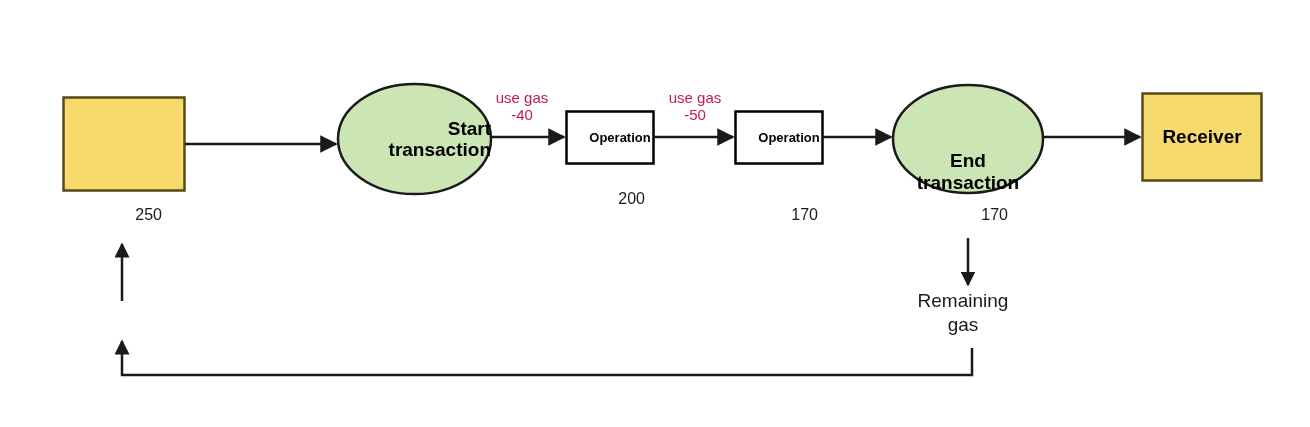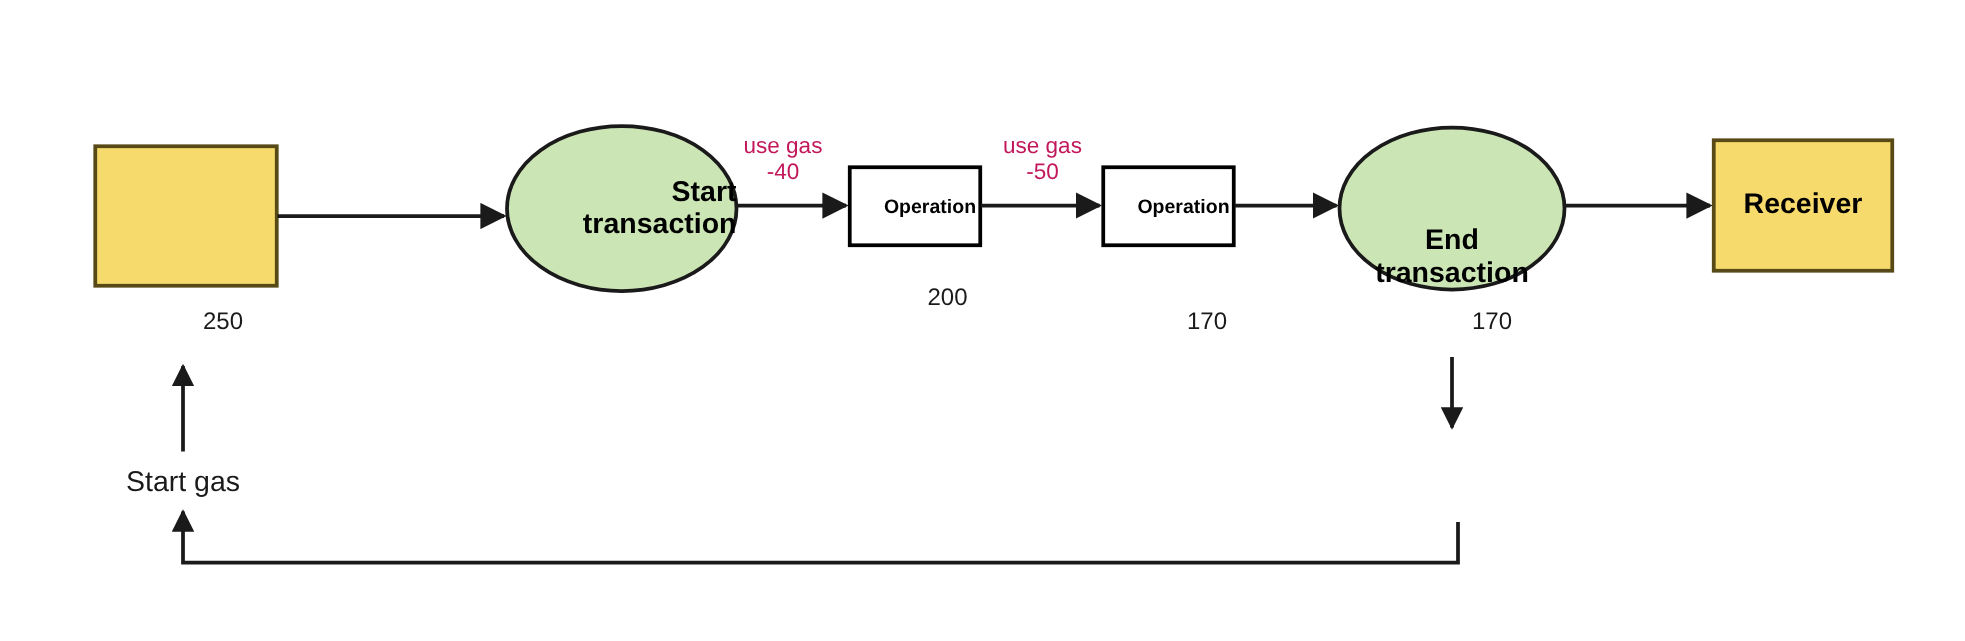--- a/index.html
+++ b/index.html
@@ -150,18 +150,19 @@
   <div class="edge-label" style="left:472px; top:89px; width:100px; color:#C2185B;">
     <div>use gas</div>
     <div>-40</div>
   </div>
 
   <div class="edge-label" style="left:645px; top:89px; width:100px; color:#C2185B;">
     <div>use gas</div>
     <div>-50</div>
   </div>
 
-  <div class="flow-label" style="left:52px; top:310px; width:140px;">
-    <div>Start gas</div>
+
+  <div class="flow-label" style="left:898px; top:289px; width:130px;">
+    <div>Remaining</div>
+    <div>gas</div>
   </div>
-
 
 </div>
 
 </body></html>

